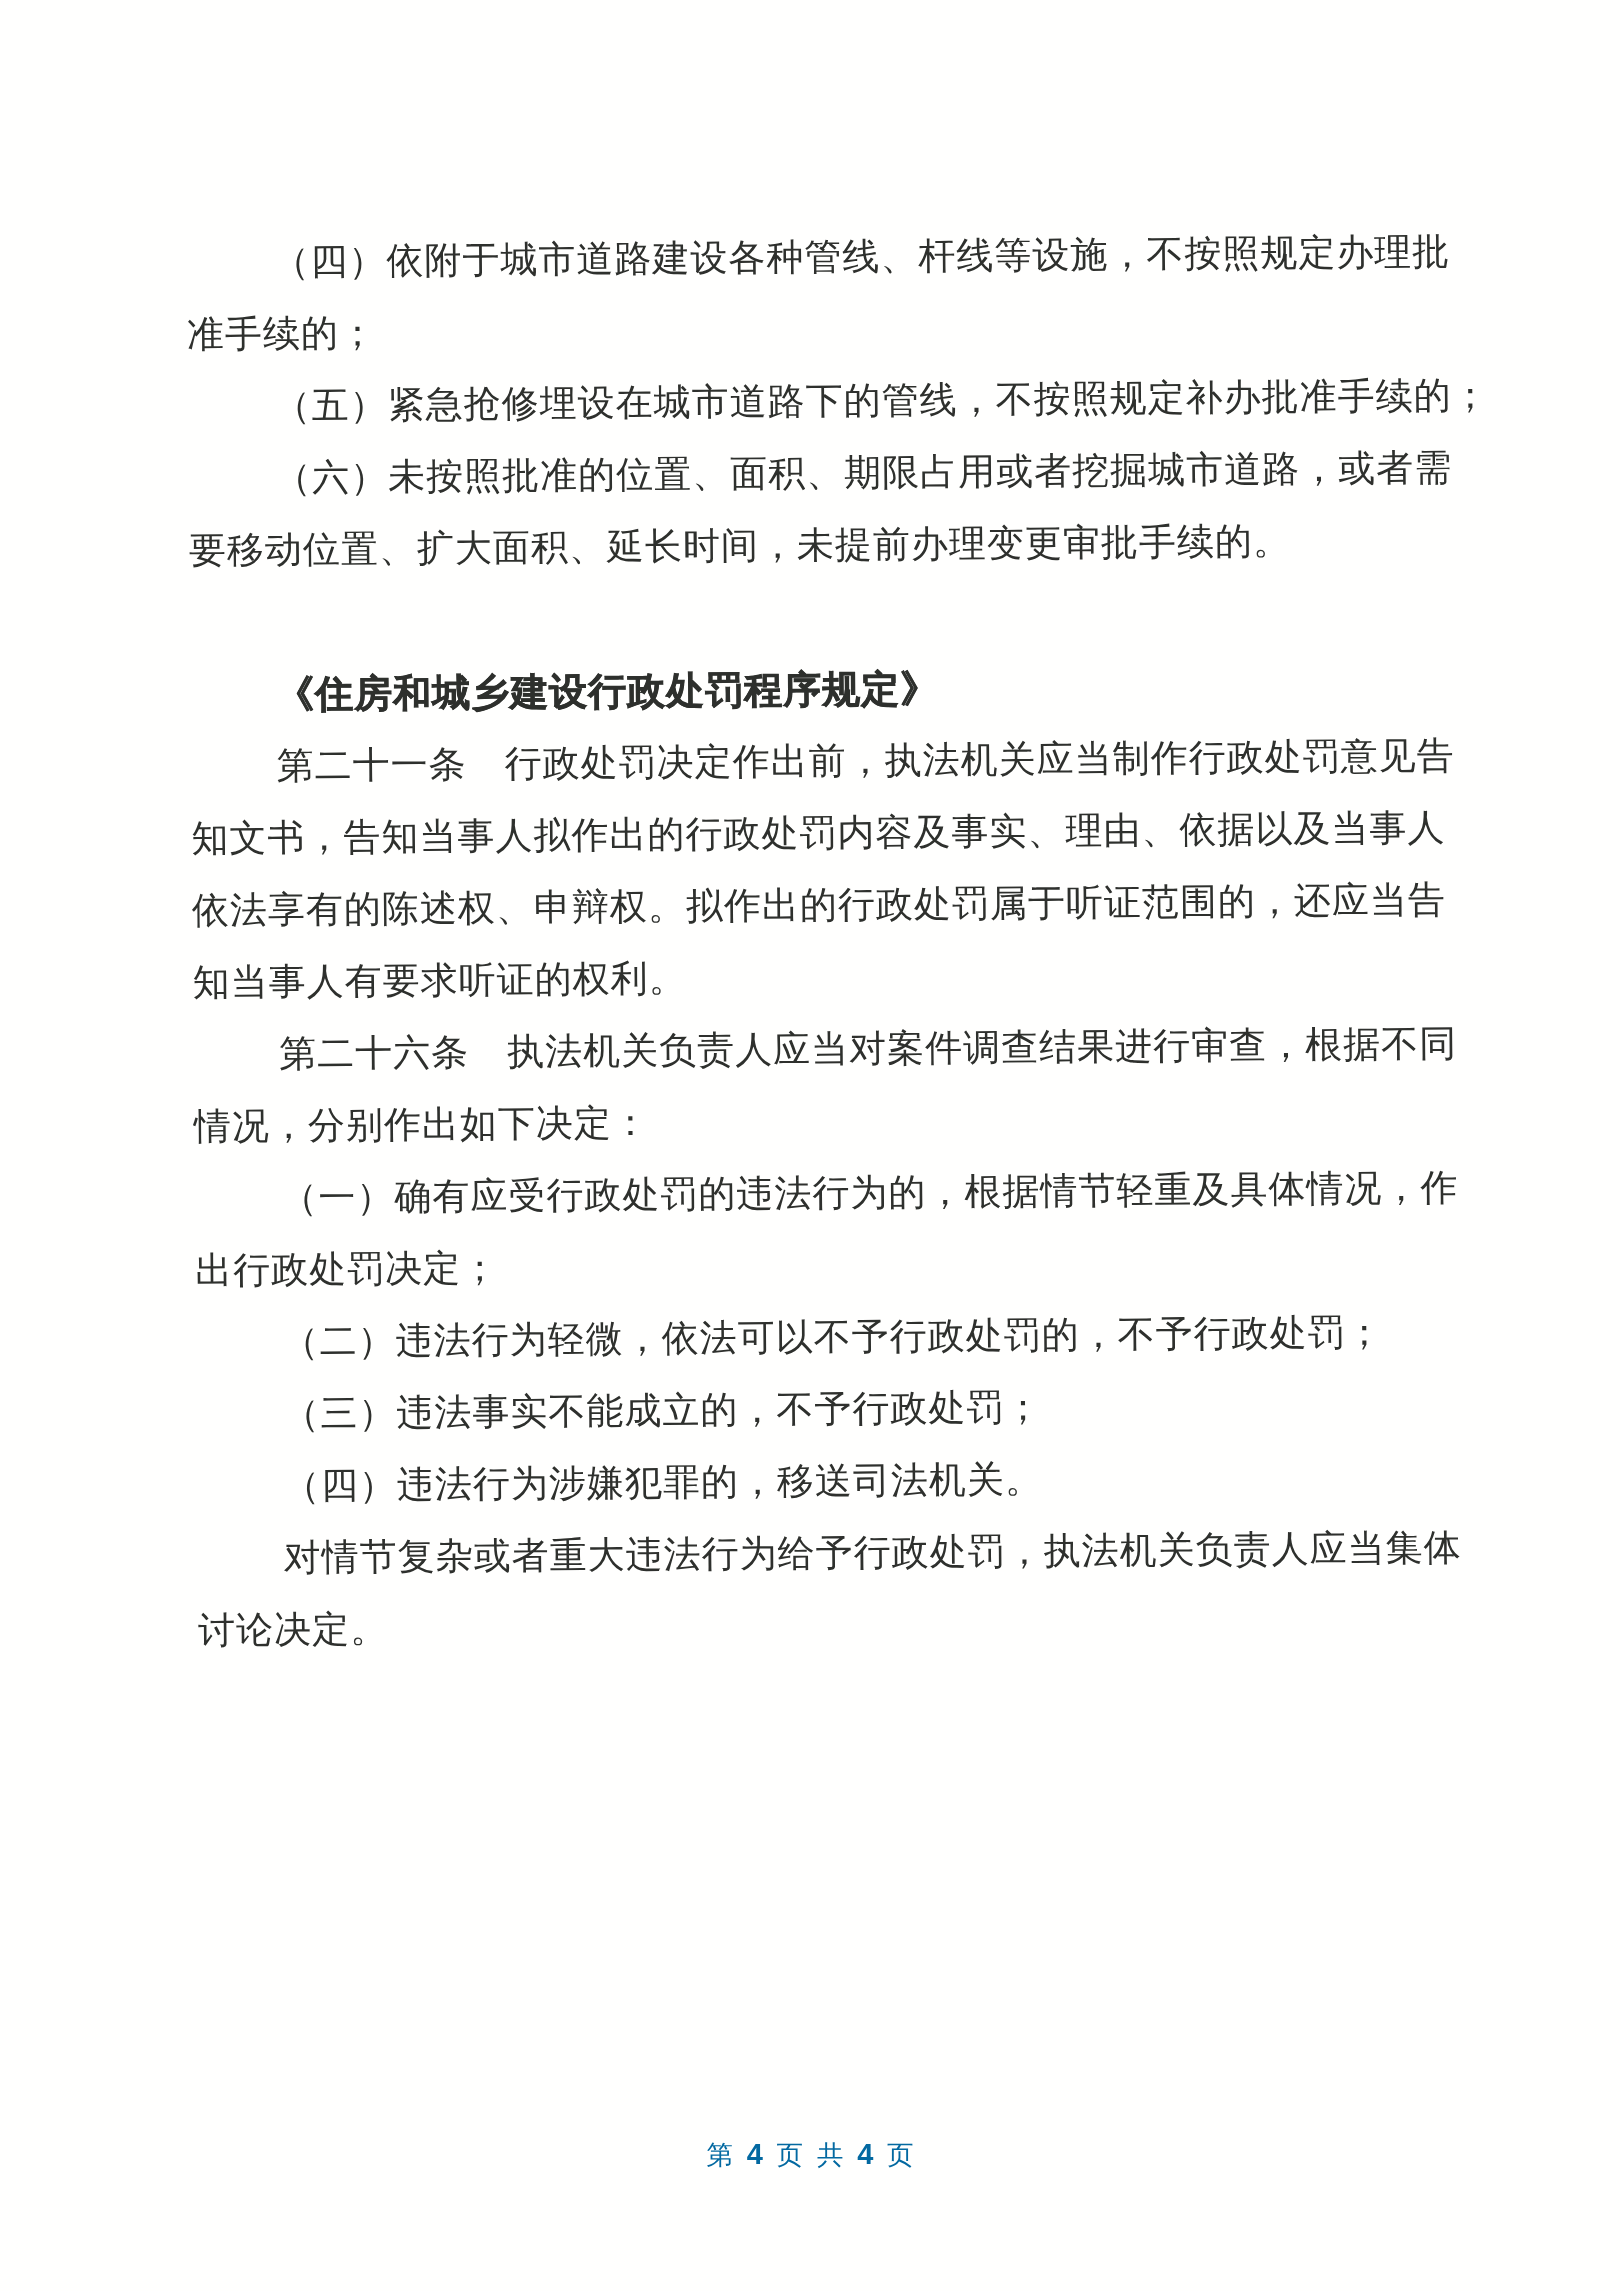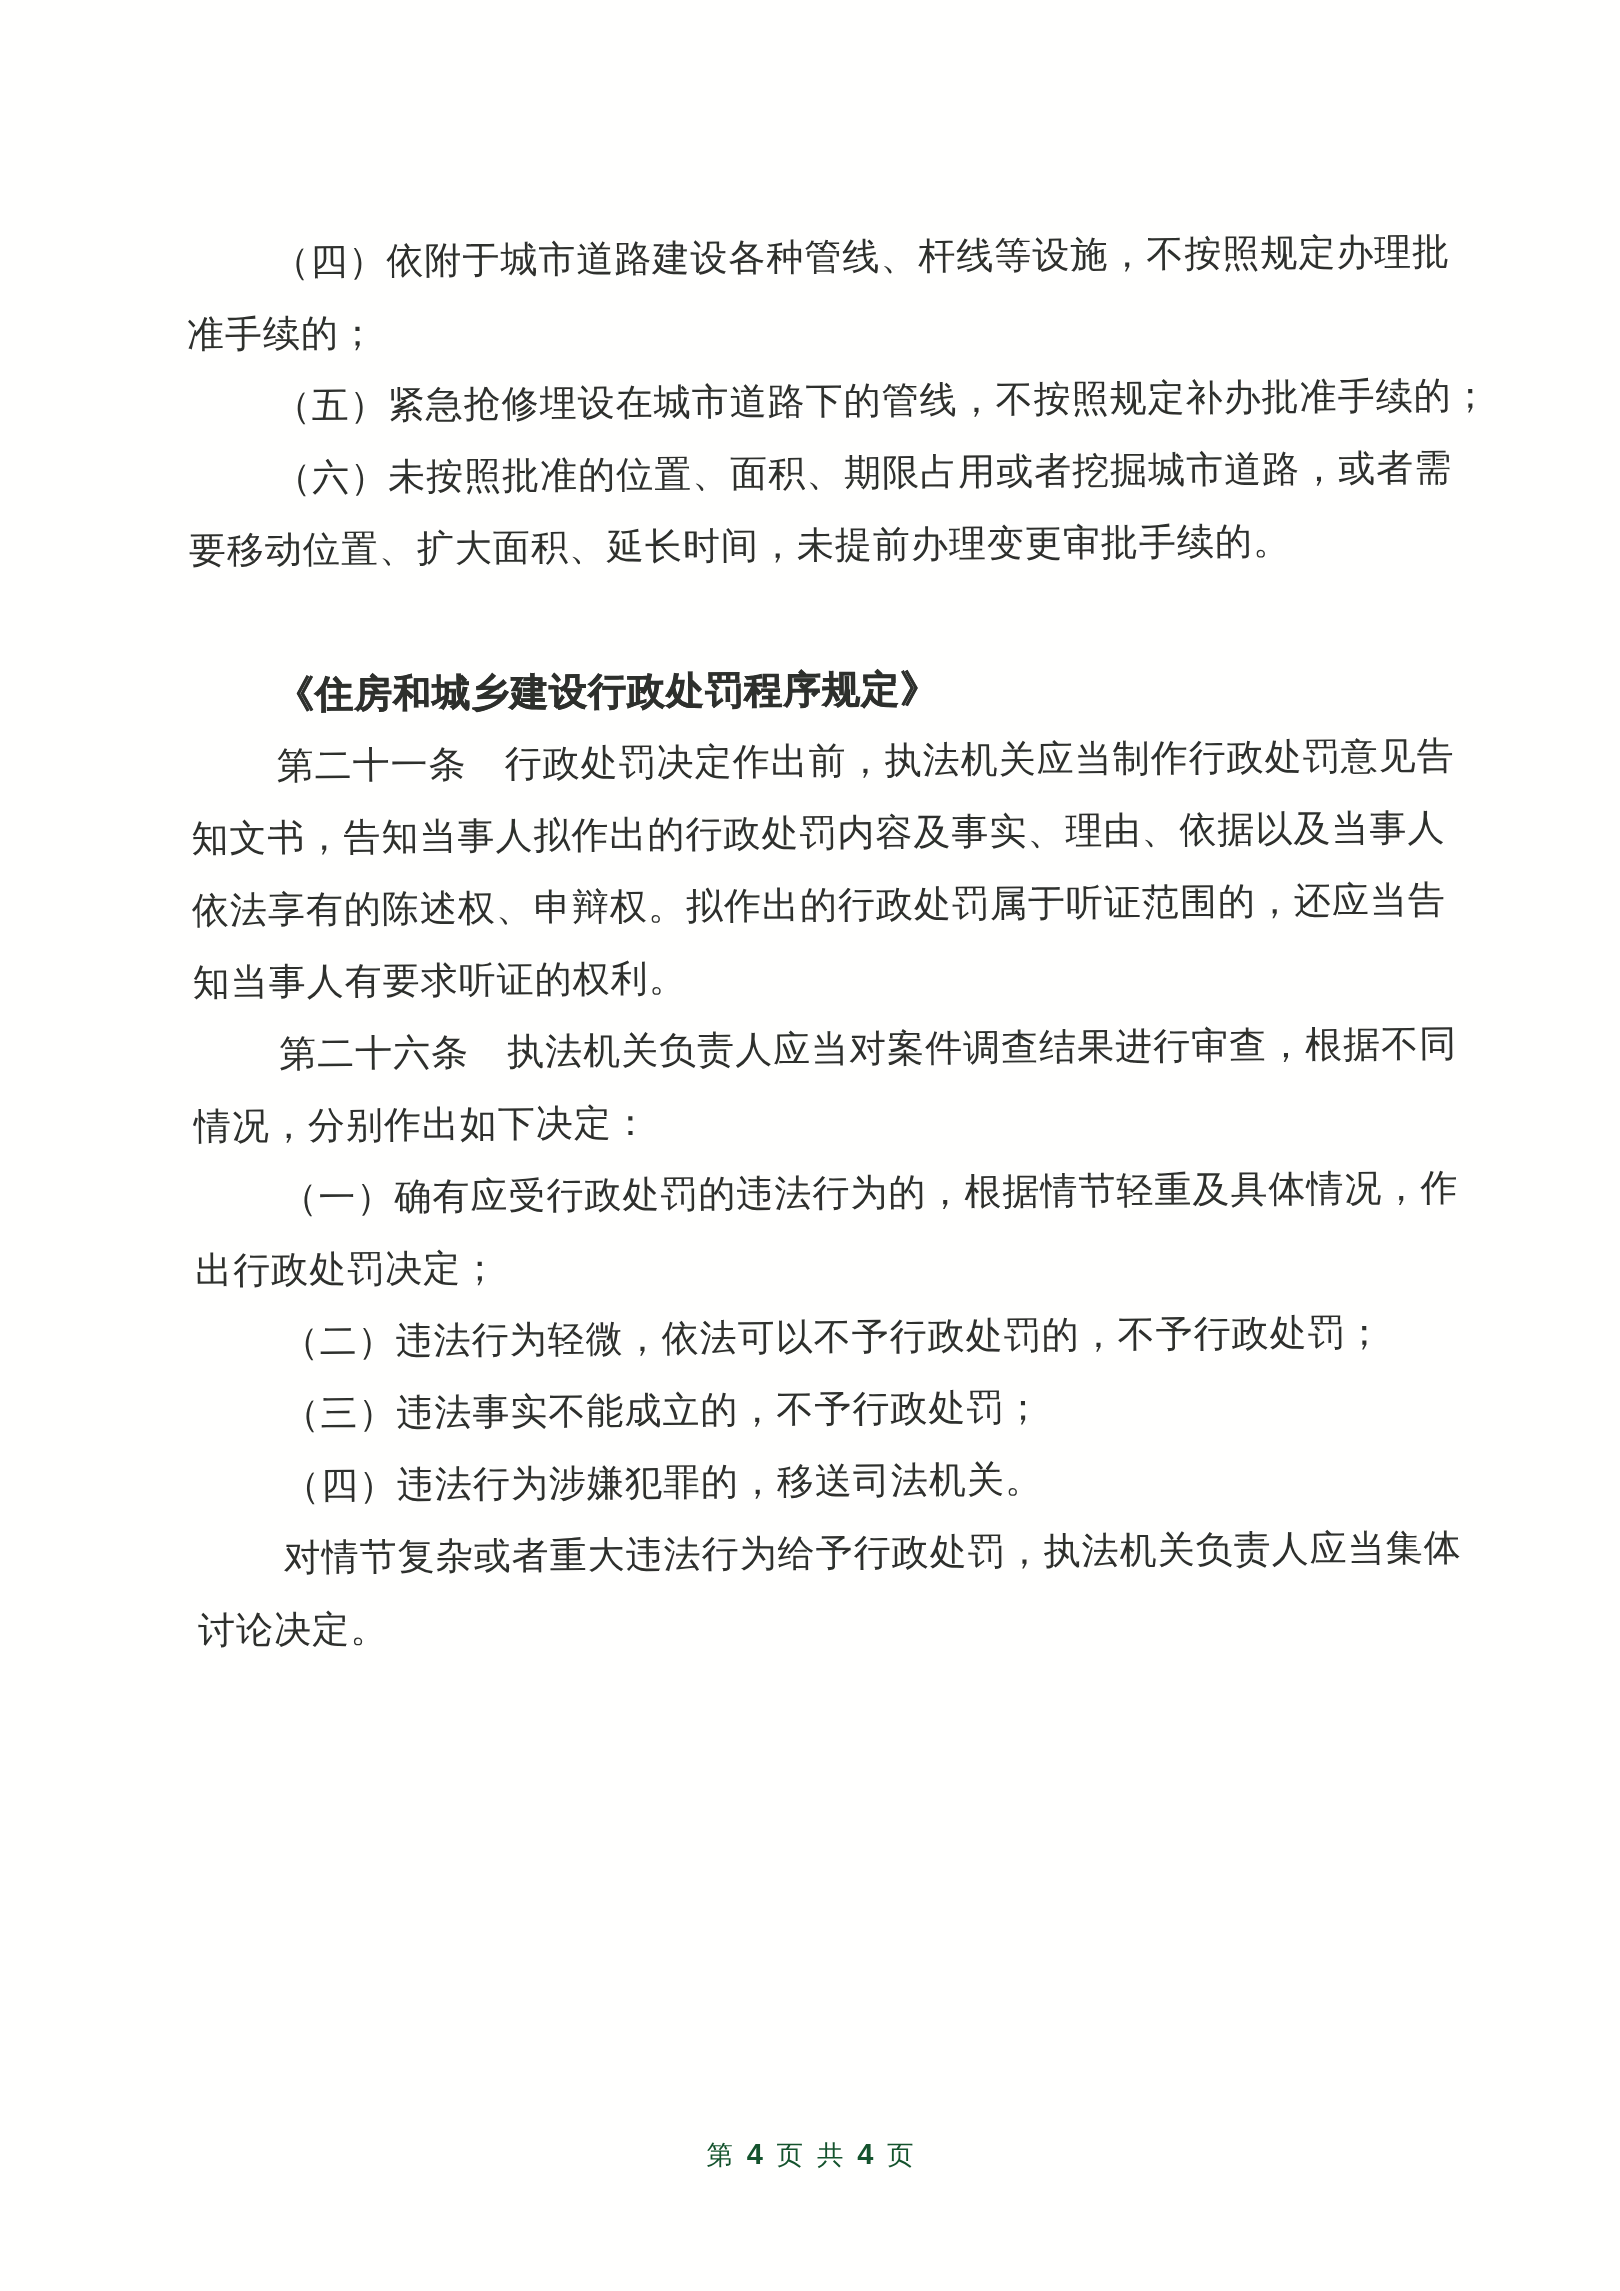--- a/index.html
+++ b/index.html
@@ -41,21 +41,21 @@
   }
   .gap { height: 72px; }
 
   
   #footer {
     position: absolute;
     left: 0;
     top: 2137px;
     width: 100%;
     text-align: center;
-    color: #14532d;
+    color: #0369a1;
   }
   #footer .fpart {
     display: inline-block;
     margin: 0 6.9px;
     vertical-align: baseline;
   }
   #footer .fpart.cjk {
     font-size: 26.5px;
     font-family: "Liberation Serif", "DejaVu Serif", serif;
   }

